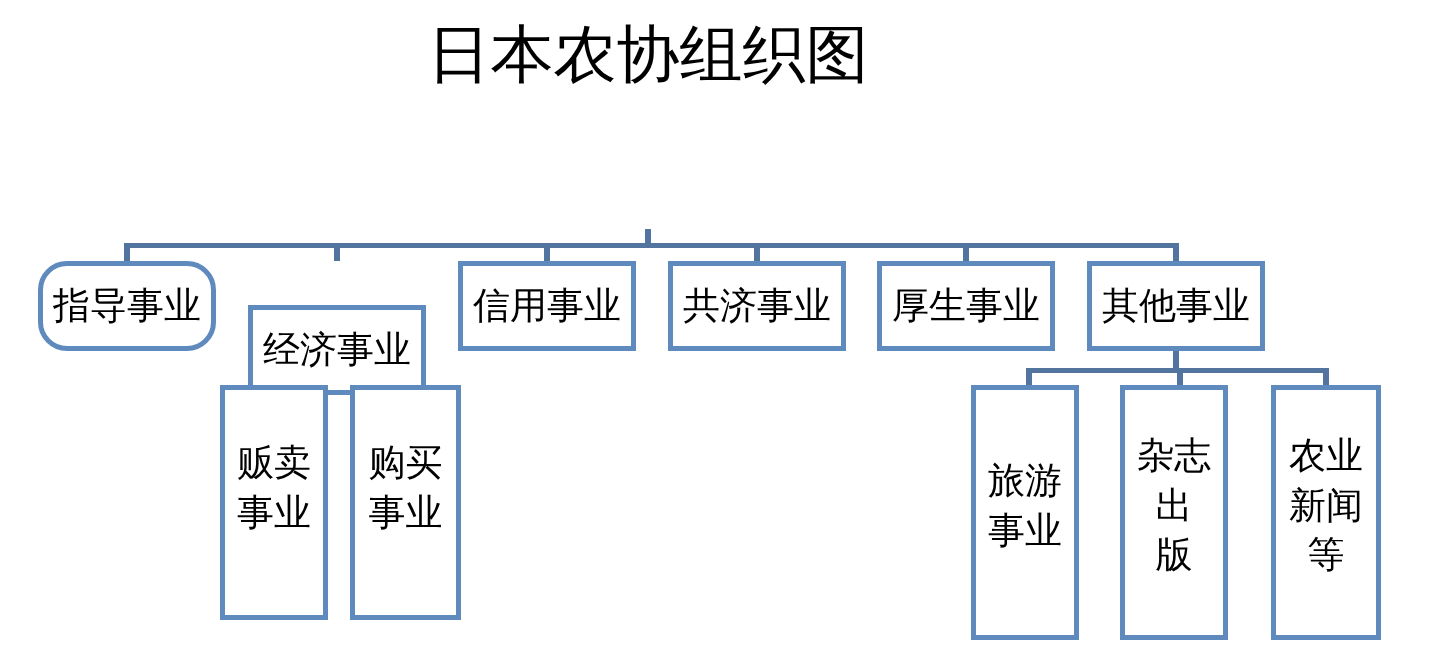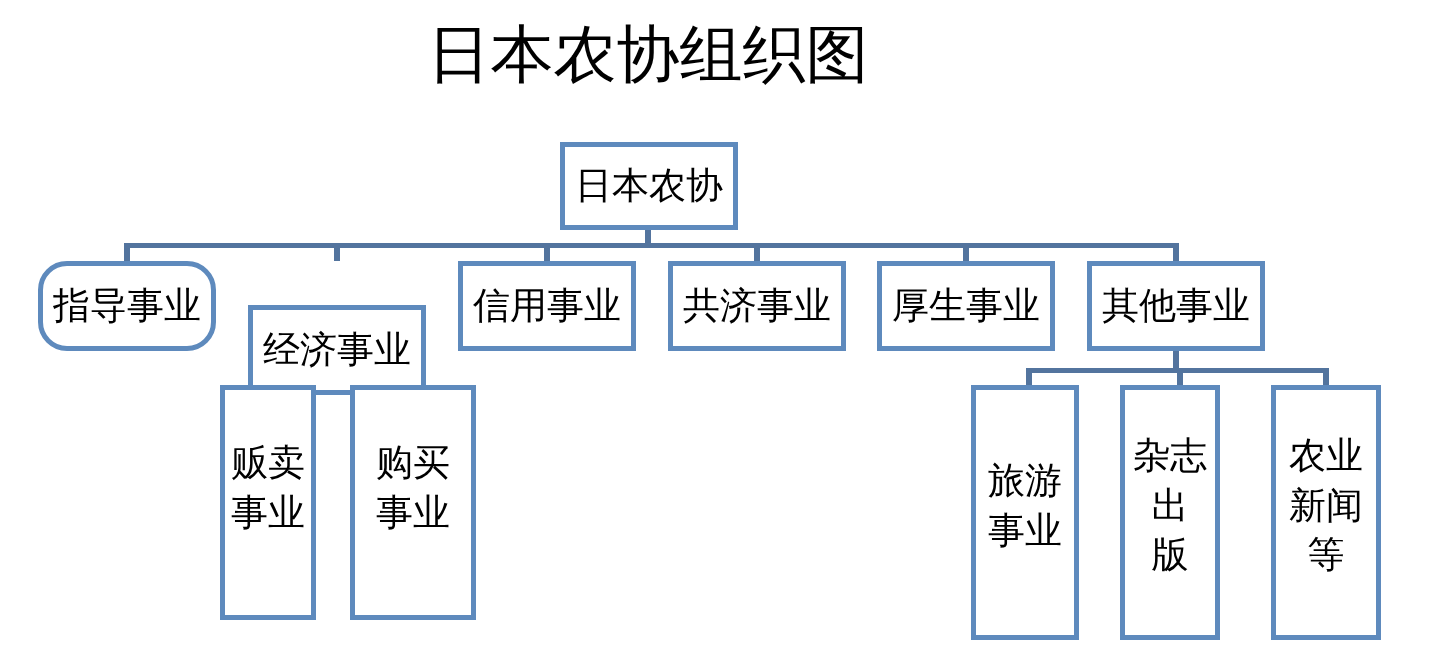--- a/index.html
+++ b/index.html
@@ -51,26 +51,26 @@
 
   .l2         { top: 261px; width: 178px; height: 90px; }
   .l2-1 { left: 38px; border-radius: 29px; }
   .l2-2 { left: 248px; margin-top: 44px; }
   .l2-3 { left: 458px; }
   .l2-4 { left: 668px; }
   .l2-5 { left: 877px; }
   .l2-6 { left: 1087px; }
 
   .tall-left  { top: 385px; height: 235px; padding-bottom: 30px; }
-  .tl-1 { left: 220px; width: 96px; }
-  .tl-2 { left: 350px; width: 126px; }
+  .tl-1 { left: 220px; width: 108px; }
+  .tl-2 { left: 350px; width: 111px; }
 
   .tall-right { top: 385px; height: 255px; padding-bottom: 14px; }
   .tr-1 { left: 971px;  width: 108px; }
-  .tr-2 { left: 1120px; width: 100px; }
+  .tr-2 { left: 1120px; width: 108px; }
   .tr-3 { left: 1271px; width: 110px; }
 
   .conn { position: absolute; background: var(--connector); }
 
   
   .c-root-stub   { left: 645px;  top: 229px; width: 6px;    height: 19px; }
   .c-main-h      { left: 124px;  top: 243px; width: 1055px; height: 5px;  }
   .c-l2-stub     { top: 243px; width: 6px; height: 18px; }
   .c-l2-1 { left: 124px; }
   .c-l2-2 { left: 334px; }
@@ -114,21 +114,20 @@
   <div class="conn c-econ-h"></div>
   <div class="conn c-econ-child c-econ-c1"></div>
   <div class="conn c-econ-child c-econ-c2"></div>
 
   <div class="conn c-other-stub"></div>
   <div class="conn c-other-h"></div>
   <div class="conn c-other-child c-other-c1"></div>
   <div class="conn c-other-child c-other-c2"></div>
   <div class="conn c-other-child c-other-c3"></div>
 
-  <div class="box root-box">日本农协</div>
 
   <div class="box l2 l2-1">指导事业</div>
   <div class="box l2 l2-2">经济事业</div>
   <div class="box l2 l2-3">信用事业</div>
   <div class="box l2 l2-4">共济事业</div>
   <div class="box l2 l2-5">厚生事业</div>
   <div class="box l2 l2-6">其他事业</div>
 
   <div class="box tall-left tl-1">贩卖
 事业</div>

